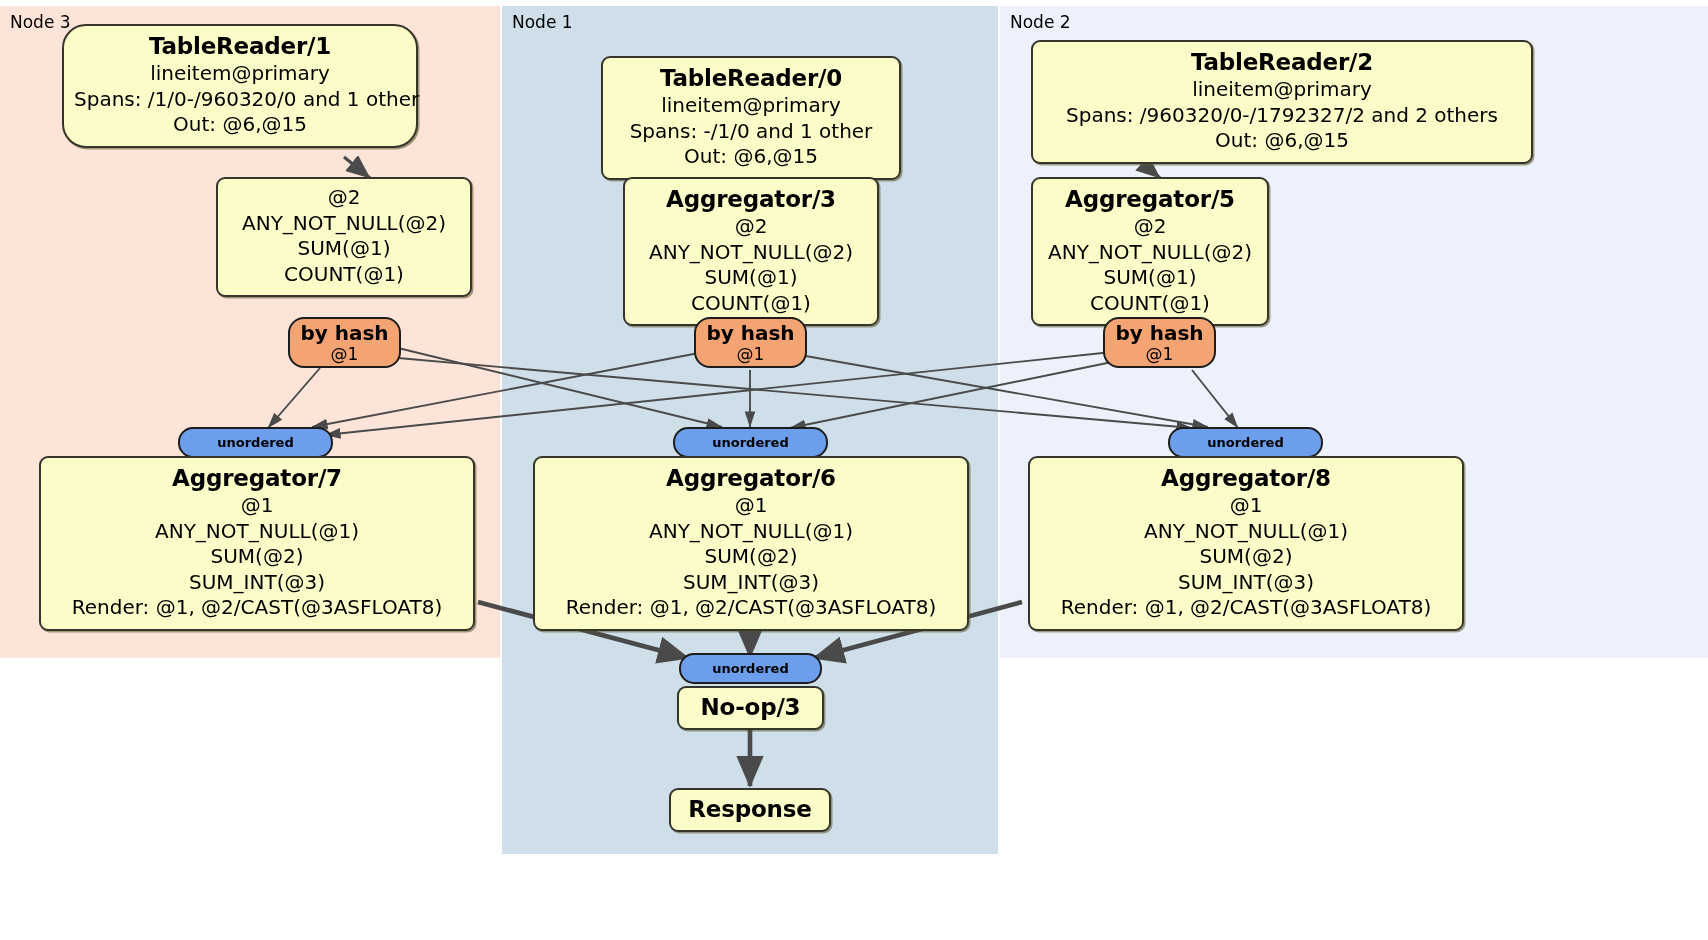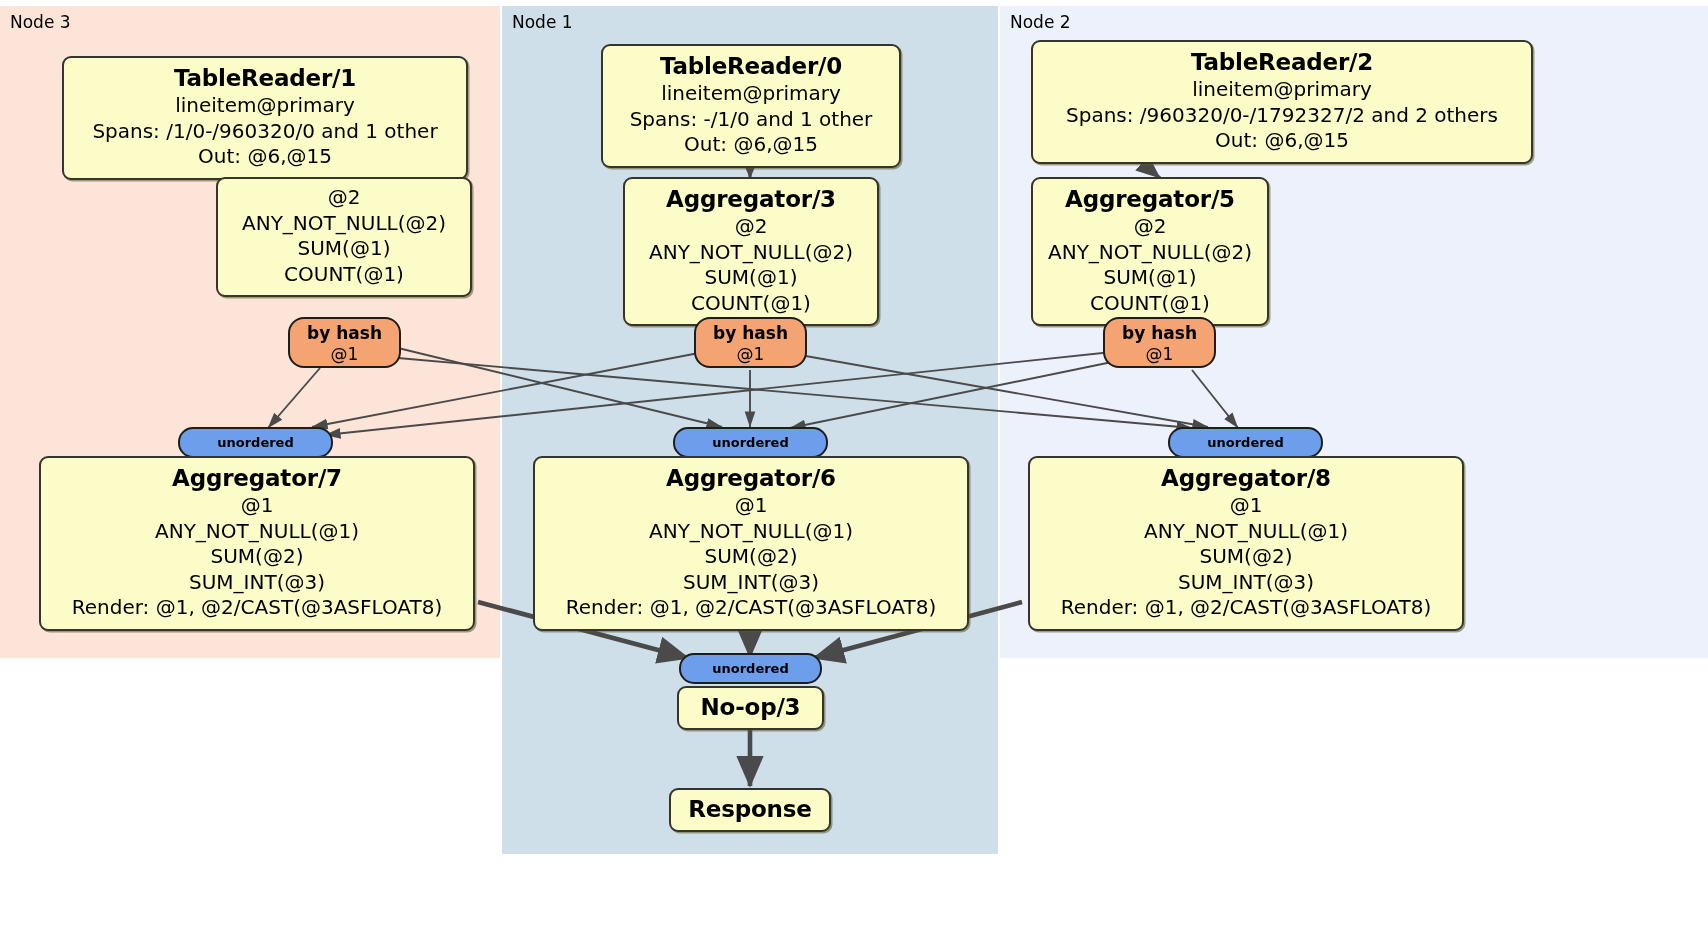--- a/index.html
+++ b/index.html
@@ -86,21 +86,21 @@
     flex-direction: column;
     align-items: center;
     justify-content: center;
   }
   .pill.hash {
     background: #f3a472;
     border-radius: 16px;
   }
   .pill.hash .pl-title {
     font-weight: bold;
-    font-size: 17px;
+    font-size: 20px;
     line-height: 22px;
     color: #000;
   }
   .pill.hash .pl-sub {
     font-size: 17px;
     line-height: 20px;
     color: #000;
   }
   .pill.sync {
     background: #6c9eeb;
@@ -191,21 +191,21 @@
     </g>
     <g>
       <line x1="1022" y1="602" x2="814" y2="658" stroke="#4a4a4a" stroke-width="4.6" marker-end="url(#ah-thick)"></line>
     </g>
 
     <g>
       <line x1="750" y1="722" x2="750" y2="786" stroke="#4a4a4a" stroke-width="4.6" marker-end="url(#ah-thick)"></line>
     </g>
   </svg>
 
-  <div class="proc" style="left:62px; top:56px; width:406px;">
+  <div class="proc" style="left:62px; top:24px; width:356px;border-radius:24px;">
     <div class="title">TableReader/1</div>
     <div class="line">lineitem@primary</div>
     <div class="line">Spans: /1/0-/960320/0 and 1 other</div>
     <div class="line">Out: @6,@15</div>
   </div>
 
   <div class="proc" style="left:216px; top:177px; width:256px;">
     <div class="line">@2</div>
     <div class="line">ANY_NOT_NULL(@2)</div>
     <div class="line">SUM(@1)</div>
@@ -223,21 +223,21 @@
 
   <div class="proc" style="left:39px; top:456px; width:436px;">
     <div class="title">Aggregator/7</div>
     <div class="line">@1</div>
     <div class="line">ANY_NOT_NULL(@1)</div>
     <div class="line">SUM(@2)</div>
     <div class="line">SUM_INT(@3)</div>
     <div class="line">Render: @1, @2/CAST(@3ASFLOAT8)</div>
   </div>
 
-  <div class="proc" style="left:601px; top:44px; width:300px;">
+  <div class="proc" style="left:601px; top:56px; width:300px;">
     <div class="title">TableReader/0</div>
     <div class="line">lineitem@primary</div>
     <div class="line">Spans: -/1/0 and 1 other</div>
     <div class="line">Out: @6,@15</div>
   </div>
 
   <div class="proc" style="left:623px; top:177px; width:256px;">
     <div class="title">Aggregator/3</div>
     <div class="line">@2</div>
     <div class="line">ANY_NOT_NULL(@2)</div>

